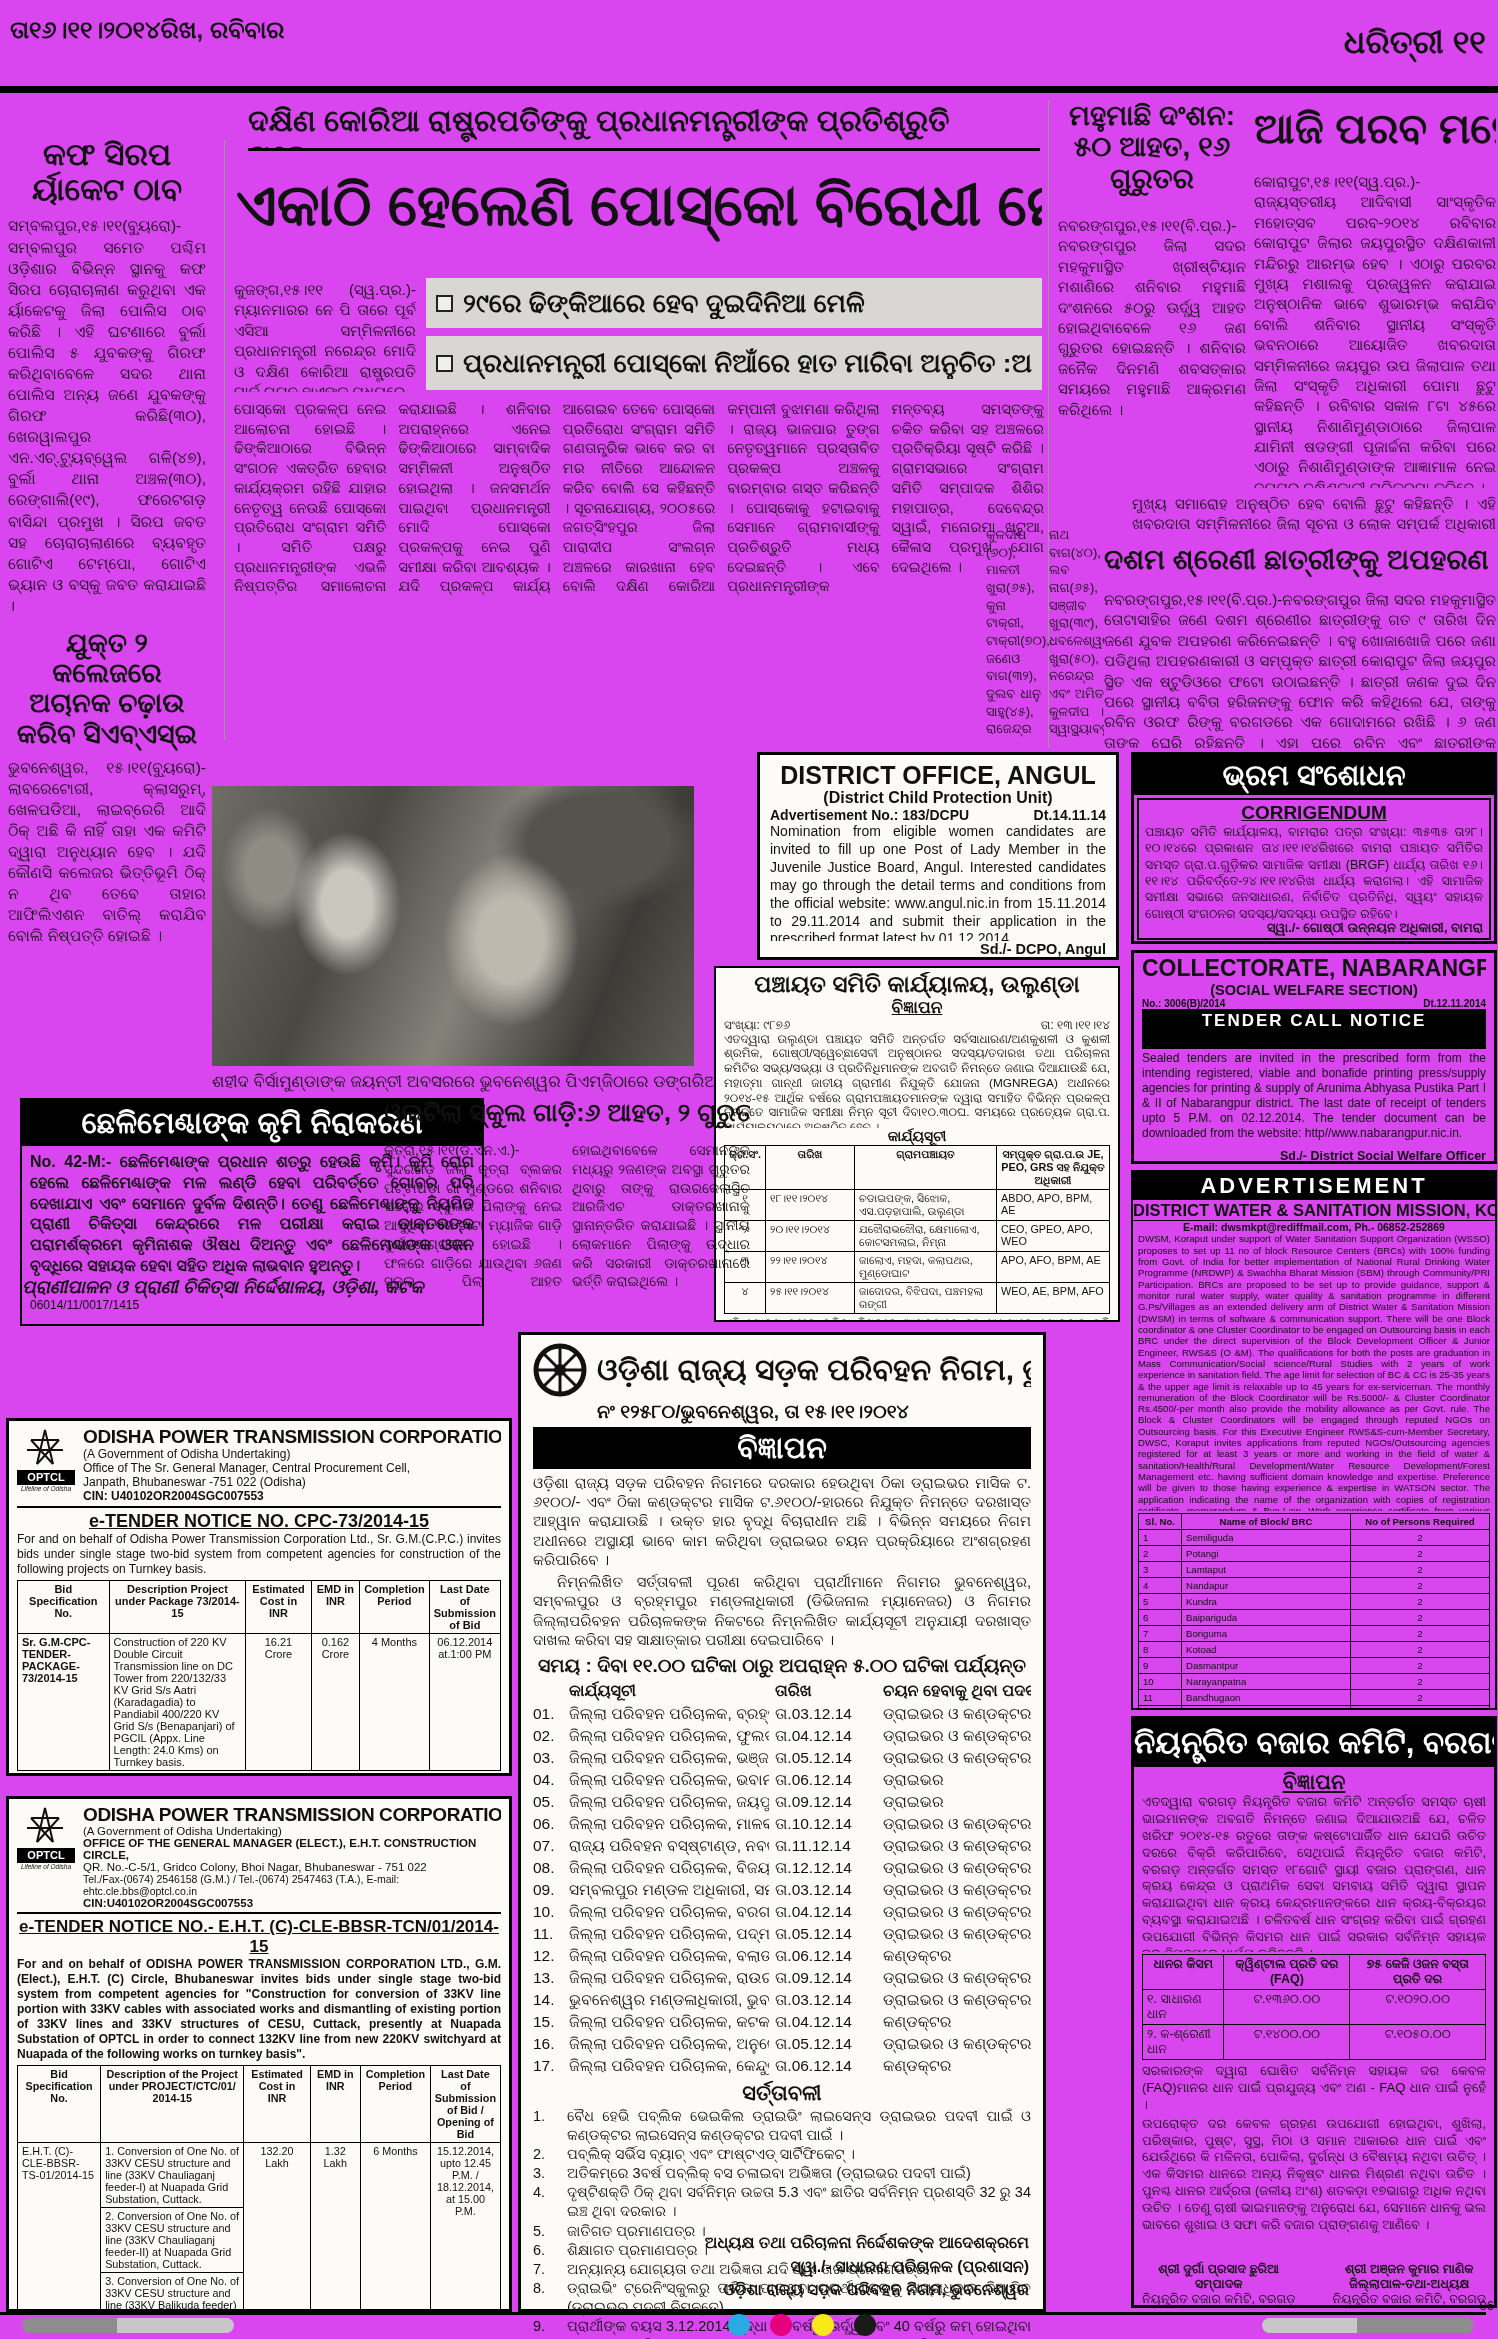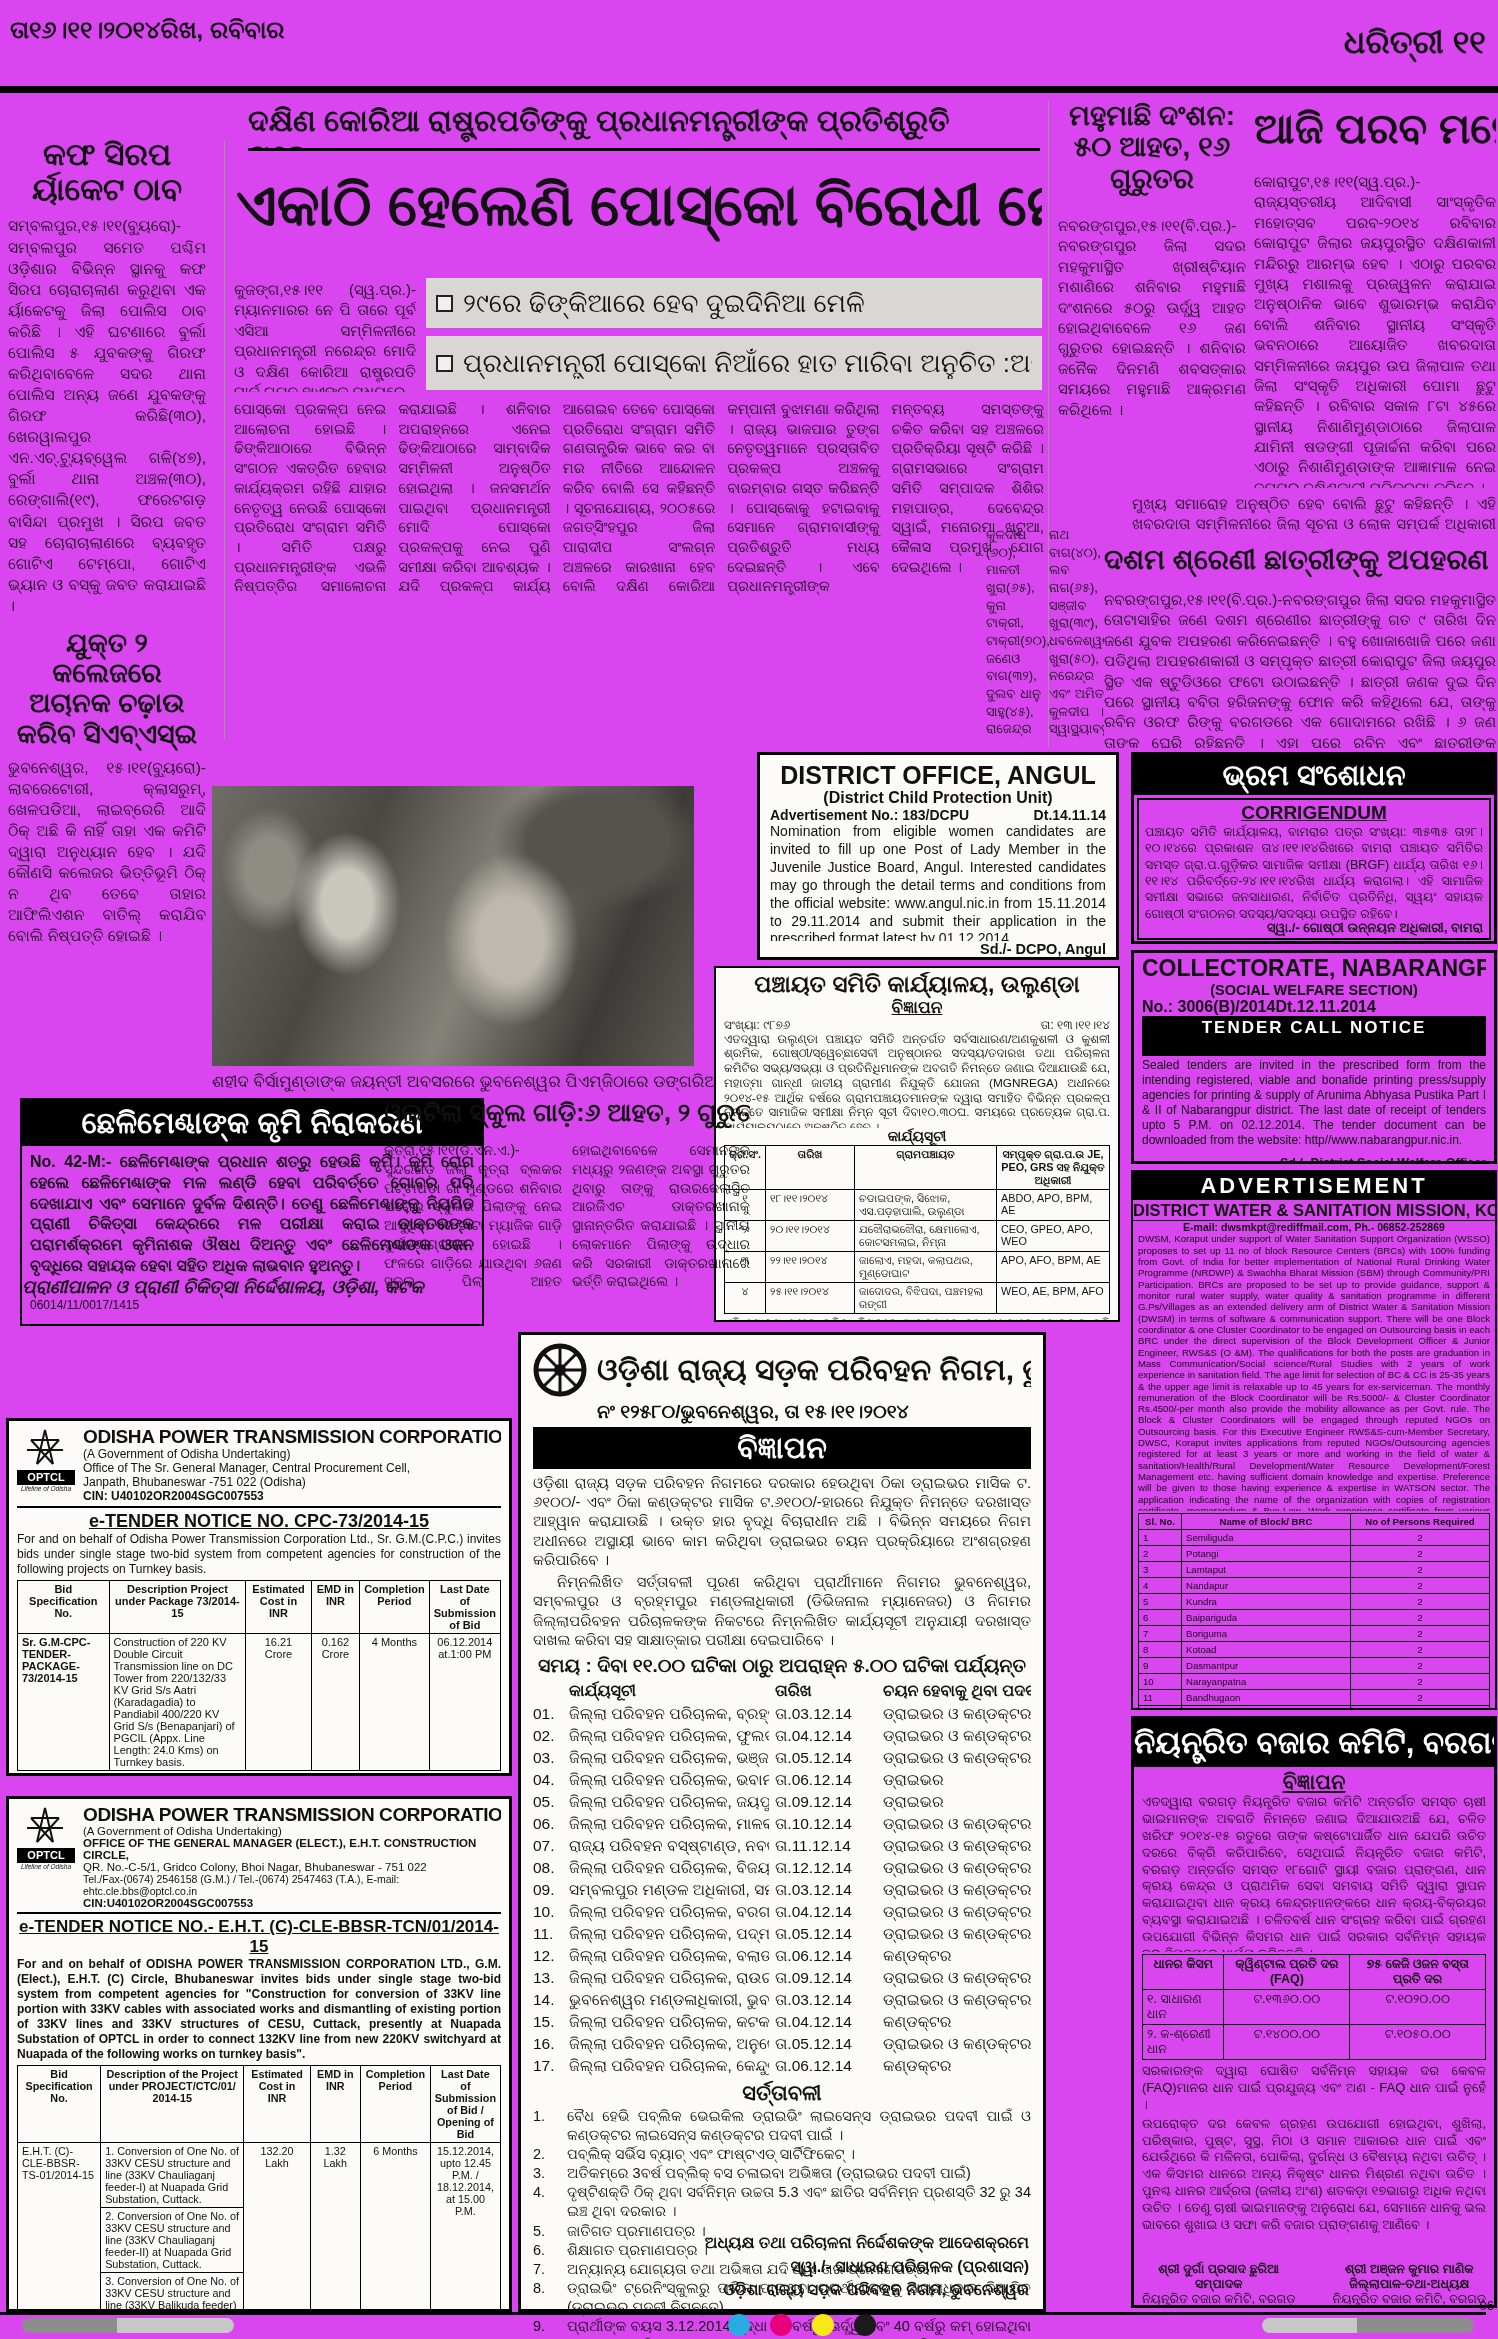--- a/index.html
+++ b/index.html
@@ -10,21 +10,21 @@
   .ctr{text-align:center;}
   .jst{text-align:justify;}
   .clip{overflow:hidden;}
   .hl{font-weight:bold;line-height:1.12;}
   .bodytxt{font-size:15px;line-height:1.36;text-align:justify;overflow:hidden;}
   .vrule{width:1px;background:#9a9a94;}
   .box{border:3px solid #000;background:#fcfbf7;box-sizing:border-box;}
   .blackbar{background:#000;color:#fff;text-align:center;font-weight:bold;}
   .gbullet{background:#d8d7d3;display:flex;align-items:center;gap:10px;padding:0 10px;box-sizing:border-box;}
   .gbullet .sq{width:13px;height:13px;border:2px solid #222;background:#efefec;flex:0 0 auto;}
-  .gbullet .txt{font-weight:normal;font-size:26px;white-space:nowrap;overflow:hidden;}
+  .gbullet .txt{font-weight:bold;font-size:26px;white-space:nowrap;overflow:hidden;}
   table{border-collapse:collapse;width:100%;}
   th,td{border:1px solid #000;padding:2px 4px;vertical-align:top;}
   th{font-weight:bold;}
   .nowrap{white-space:nowrap;}
   .photo{background:
       radial-gradient(90px 120px at 28% 42%, #c9c6bd 0 28%, rgba(0,0,0,0) 60%),
       radial-gradient(110px 140px at 62% 55%, #bdb9af 0 30%, rgba(0,0,0,0) 62%),
       radial-gradient(70px 90px at 12% 30%, #8f8c84 0 35%, rgba(0,0,0,0) 70%),
       radial-gradient(140px 90px at 80% 20%, #55534e 0 50%, rgba(0,0,0,0) 75%),
       linear-gradient(112deg,#6f6d66 0%,#4a4843 30%,#85827a 55%,#3c3b37 80%,#5d5b55 100%);}
@@ -364,21 +364,21 @@
     <div style="border:2px solid #000;margin:3px;padding:2px 6px;">
       <div class="b ctr" style="font-size:19px;text-decoration:underline;">CORRIGENDUM</div>
       <div class="jst clip" style="font-size:12.6px;line-height:1.3;height:96px;">ପଞ୍ଚାୟତ ସମିତି କାର୍ଯ୍ୟାଳୟ, ବାମରାର ପତ୍ର ସଂଖ୍ୟା: ୩୫୩୫ ତା୨୮।୧୦।୧୪ରେ ପ୍ରକାଶନ ତା୪।୧୧।୧୪ରିଖରେ ବାମରା ପଞ୍ଚାୟତ ସମିତିର ସମସ୍ତ ଗ୍ରା.ପ.ଗୁଡ଼ିକର ସାମାଜିକ ସମୀକ୍ଷା (BRGF) ଧାର୍ଯ୍ୟ ତାରିଖ ୧୬।୧୧।୧୪ ପରିବର୍ତ୍ତେ-୨୪।୧୧।୧୪ରିଖ ଧାର୍ଯ୍ୟ କରାଗଲା। ଏହି ସାମାଜିକ ସମୀକ୍ଷା ସଭାରେ ଜନସାଧାରଣ, ନିର୍ବାଚିତ ପ୍ରତିନିଧି, ସ୍ୱୟଂ ସହାୟକ ଗୋଷ୍ଠୀ ସଂଗଠନର ସଦସ୍ୟ/ସଦସ୍ୟା ଉପସ୍ଥିତ ରହିବେ।</div>
       <div class="b" style="text-align:right;font-size:13px;">ସ୍ୱା./- ଗୋଷ୍ଠୀ ଉନ୍ନୟନ ଅଧିକାରୀ, ବାମରା</div>
     </div>
   </div>
 
   <div class="abs clip" style="left:1131px;top:950px;width:366px;height:214px;border:3px solid #000;box-sizing:border-box;padding:3px 8px;">
     <div class="hl ctr nowrap clip" style="font-size:23px;">COLLECTORATE, NABARANGPUR</div>
     <div class="b ctr" style="font-size:14.5px;">(SOCIAL WELFARE SECTION)</div>
-    <div style="display:flex;justify-content:flex-start;font-size:16px;">
+    <div style="display:flex;justify-content:space-between;font-size:10px;">
       <span class="b">No.: 3006(B)/2014</span>
       <span class="b">Dt.12.11.2014</span>
     </div>
     <div class="blackbar" style="height:40px;line-height:24px;font-size:17px;letter-spacing:2px;">TENDER CALL NOTICE</div>
     <div class="jst clip" style="font-size:12px;line-height:1.26;height:98px;margin-top:2px;">Sealed tenders are invited in the prescribed form from the intending registered, viable and bonafide printing press/supply agencies for printing &amp; supply of Arunima Abhyasa Pustika Part I &amp; II of Nabarangpur district. The last date of receipt of tenders upto 5 P.M. on 02.12.2014. The tender document can be downloaded from the website: http//www.nabarangpur.nic.in.</div>
     <div class="b" style="text-align:right;font-size:12.5px;line-height:1.25;">Sd./- District Social Welfare Officer</div>
     <div class="b" style="text-align:right;font-size:12.5px;padding-right:40px;">Nabarangpur</div>
   </div>
 
   <div class="abs clip" style="left:1131px;top:1170px;width:366px;height:540px;border:2px solid #000;box-sizing:border-box;">

